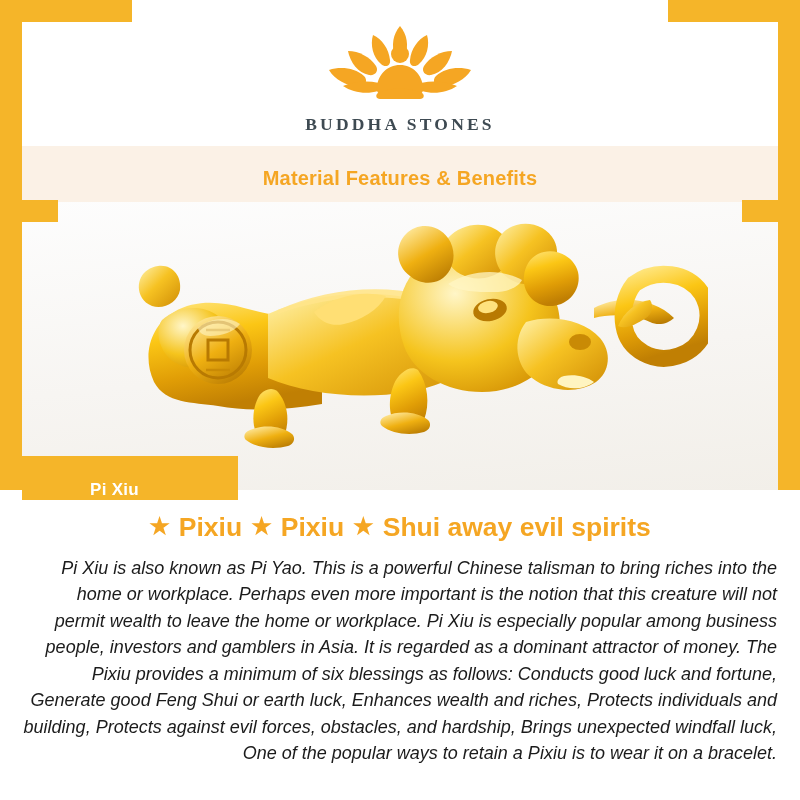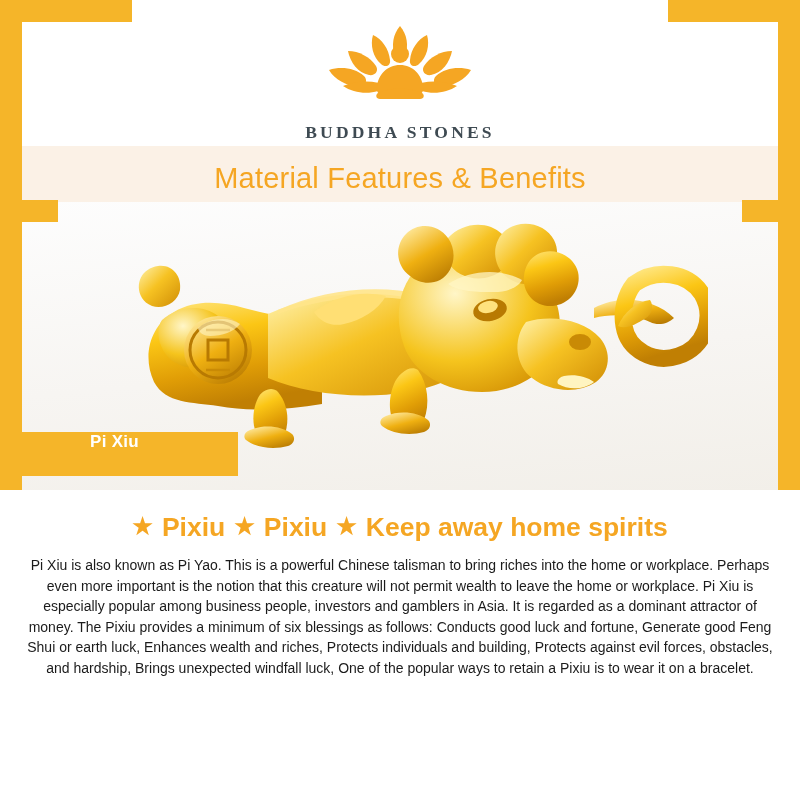--- a/index.html
+++ b/index.html
@@ -66,21 +66,21 @@
     top: 18px; left: 0; right: 0;
     height: 130px;
     display: flex;
     flex-direction: column;
     align-items: center;
     justify-content: flex-start;
     z-index: 4;
   }
   .logo-mark { width: 170px; height: 92px; display: block; }
   .logo-text {
-    margin-top: 12px;
+    margin-top: 4px;
     font-size: 17.5px;
     letter-spacing: 3.2px;
     font-weight: bold;
     color: #3e4a52;
     font-family: "Liberation Serif", serif;
   }
 
   
   .title-band {
     position: absolute;
@@ -88,22 +88,22 @@
     background: #fbf1e6;
     z-index: 3;
   }
   .title-inner {
     position: absolute;
     top: 146px; left: 132px; width: 536px; height: 56px;
     display: flex; align-items: center; justify-content: center;
     z-index: 5;
   }
   .title-text {
-    font-size: 29px;
-    font-weight: normal;
+    font-size: 20px;
+    font-weight: bold;
     color: #f5a623;
     letter-spacing: 0.2px;
     white-space: nowrap;
     margin-top: 9px;
   }
 
   
   .hero {
     position: absolute;
     top: 202px; left: 0; width: 800px; height: 288px;
@@ -114,25 +114,25 @@
   .pixiu-svg {
     position: absolute;
     left: 118px; top: 200px;
     width: 590px; height: 270px;
     z-index: 4;
   }
 
   
   .caption-tab {
     position: absolute;
-    top: 432px; left: 22px;
+    top: 456px; left: 22px;
     width: 216px; height: 44px;
     background: #f5b529;
     display: flex;
-    align-items: flex-start;
+    align-items: flex-end;
     z-index: 7;
   }
   .caption-text {
     color: #ffffff;
     font-size: 17px;
     font-weight: bold;
     padding-left: 68px;
     letter-spacing: .3px;
   }
 
@@ -150,25 +150,26 @@
     justify-content: center;
     gap: 9px;
     font-size: 26.5px;
     color: #f5a623;
     font-weight: 600;
     white-space: nowrap;
     margin-bottom: 12px;
   }
   .headline .star { font-size: 23px; line-height: 1; position: relative; top: -1px; }
   .paragraph {
-    font-size: 14px;
+    font-size: 18px;
     line-height: 1.47;
     color: #1b1b1b;
-    text-align: center;
+    text-align: right;
     padding: 0 1px;
+    font-style: italic;
   }
 </style>
 </head>
 <body>
 
 <div class="page">
 
   <div class="corner corner-tl"></div>
   <div class="corner corner-tl2"></div>
   <div class="corner corner-tr"></div>
@@ -289,18 +290,18 @@
     <span class="caption-text">Pi Xiu</span>
   </div>
 
   <div class="content">
     <div class="headline">
       <span class="star">★</span>
       <span>Pixiu</span>
       <span class="star">★</span>
       <span>Pixiu</span>
       <span class="star">★</span>
-      <span>Keep away home spirits</span>
+      <span>Shui away evil spirits</span>
     </div>
     <p class="paragraph">Pi Xiu is also known as Pi Yao. This is a powerful Chinese talisman to bring riches into the home or workplace. Perhaps even more important is the notion that this creature will not permit wealth to leave the home or workplace. Pi Xiu is especially popular among business people, investors and gamblers in Asia. It is regarded as a dominant attractor of money. The Pixiu provides a minimum of six blessings as follows: Conducts good luck and fortune, Generate good Feng Shui or earth luck, Enhances wealth and riches, Protects individuals and building, Protects against evil forces, obstacles, and hardship, Brings unexpected windfall luck, One of the popular ways to retain a Pixiu is to wear it on a bracelet.</p>
   </div>
 
 </div>
 
 </body></html>

